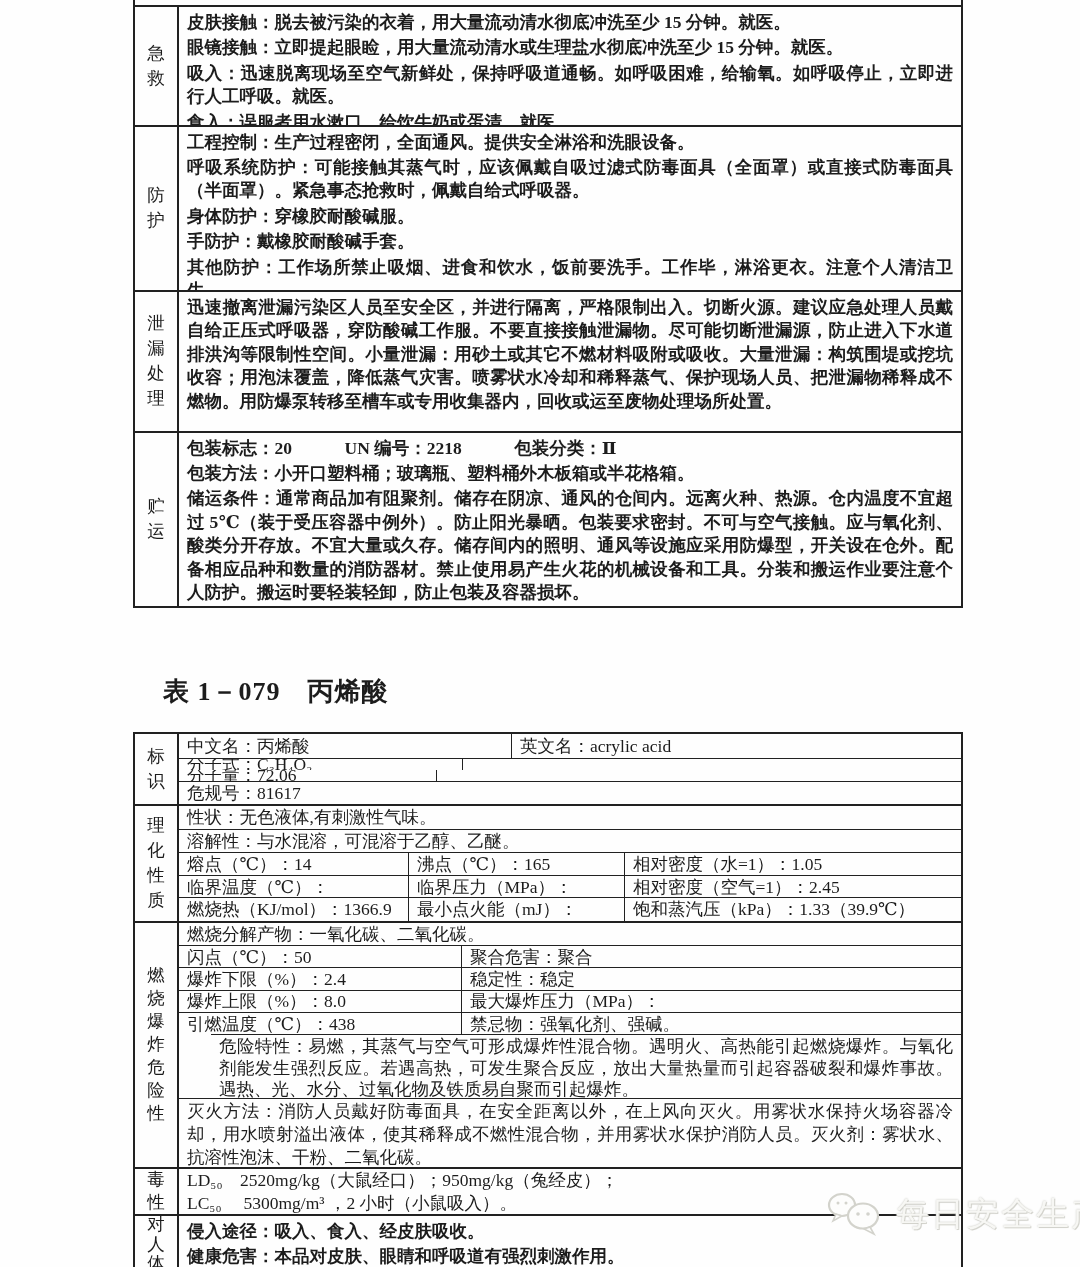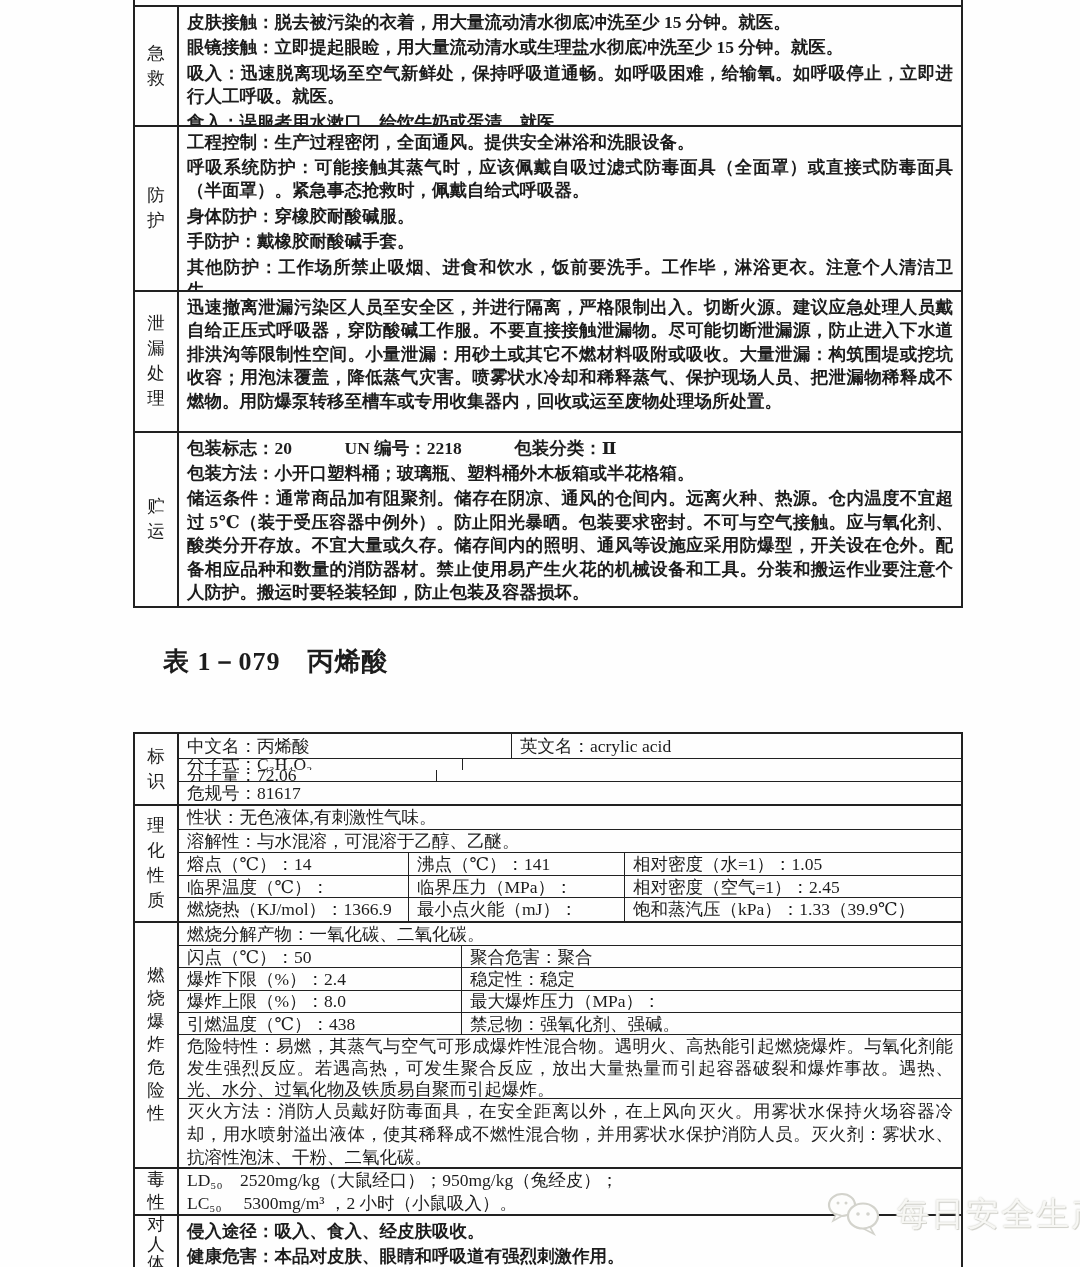--- a/index.html
+++ b/index.html
@@ -22,21 +22,21 @@
   .vlabel span.mid{line-height:23px;}
   .content{flex:1;min-width:0;display:flex;flex-direction:column;box-sizing:border-box;}
   .p{padding:1px 8px;font-size:17.5px;line-height:23.4px;text-align:justify;}
   .pad-t{padding-top:3px;font-weight:bold;}
   .row{display:flex;box-sizing:border-box;overflow:hidden;}
   .row.bt{border-top:1.5px solid #212121;}
   .c{box-sizing:border-box;padding:0 8px;font-size:17.5px;display:flex;align-items:center;
      overflow:hidden;white-space:nowrap;}
   .br{border-right:1.5px solid #212121;}
   .fill{flex:1;min-width:0;}
-  .title{position:absolute;left:163px;top:644px;font-size:26px;font-weight:bold;
+  .title{position:absolute;left:163px;top:674px;font-size:26px;font-weight:bold;
          letter-spacing:1px;white-space:pre;}
   .pre{white-space:pre-wrap;}
   .lh21{line-height:21.6px;}
   .lh23{line-height:23.2px;}
   .watermark{position:absolute;left:826px;top:1188px;display:flex;align-items:center;
              gap:6px;z-index:5;}
   .watermark .wm-text{font-size:33px;letter-spacing:2px;color:#f7f7f4;
              text-shadow:0 0 2px #c3c3bc, 1px 1px 0 #d8d8d2;white-space:nowrap;
              font-family:"Liberation Sans","DejaVu Sans",sans-serif;}
 </style>
@@ -126,21 +126,21 @@
       </div>
       <div class="content">
         <div class="row" style="height:24px;">
           <div class="c fill">性状：无色液体,有刺激性气味。</div>
         </div>
         <div class="row bt" style="height:24px;">
           <div class="c fill">溶解性：与水混溶，可混溶于乙醇、乙醚。</div>
         </div>
         <div class="row bt" style="height:23px;">
           <div class="c br" style="width:230px;">熔点（℃）：14</div>
-          <div class="c br" style="width:216px;">沸点（℃）：141</div>
+          <div class="c br" style="width:216px;">沸点（℃）：165</div>
           <div class="c fill">相对密度（水=1）：1.05</div>
         </div>
         <div class="row bt" style="height:23px;">
           <div class="c br" style="width:230px;">临界温度（℃）：</div>
           <div class="c br" style="width:216px;">临界压力（MPa）：</div>
           <div class="c fill">相对密度（空气=1）：2.45</div>
         </div>
         <div class="row bt" style="height:24px;">
           <div class="c br" style="width:230px;">燃烧热（KJ/mol）：1366.9</div>
           <div class="c br" style="width:216px;">最小点火能（mJ）：</div>
@@ -166,21 +166,21 @@
           <div class="c fill">稳定性：稳定</div>
         </div>
         <div class="row bt" style="height:23px;">
           <div class="c br" style="width:283px;">爆炸上限（%）：8.0</div>
           <div class="c fill">最大爆炸压力（MPa）：</div>
         </div>
         <div class="row bt" style="height:22px;">
           <div class="c br" style="width:283px;">引燃温度（℃）：438</div>
           <div class="c fill">禁忌物：强氧化剂、强碱。</div>
         </div>
-        <div class="row bt" style="height:65px;">
+        <div class="row bt" style="height:65px;margin-left:32px;">
           <div class="p lh21 fill">危险特性：易燃，其蒸气与空气可形成爆炸性混合物。遇明火、高热能引起燃烧爆炸。与氧化剂能发生强烈反应。若遇高热，可发生聚合反应，放出大量热量而引起容器破裂和爆炸事故。遇热、光、水分、过氧化物及铁质易自聚而引起爆炸。</div>
         </div>
         <div class="row bt" style="height:70px;">
           <div class="p lh23 fill">灭火方法：消防人员戴好防毒面具，在安全距离以外，在上风向灭火。用雾状水保持火场容器冷却，用水喷射溢出液体，使其稀释成不燃性混合物，并用雾状水保护消防人员。灭火剂：雾状水、抗溶性泡沫、干粉、二氧化碳。</div>
         </div>
       </div>
     </div>
 
     <div class="sec bt" style="height:47px;">
       <div class="vlabel">

